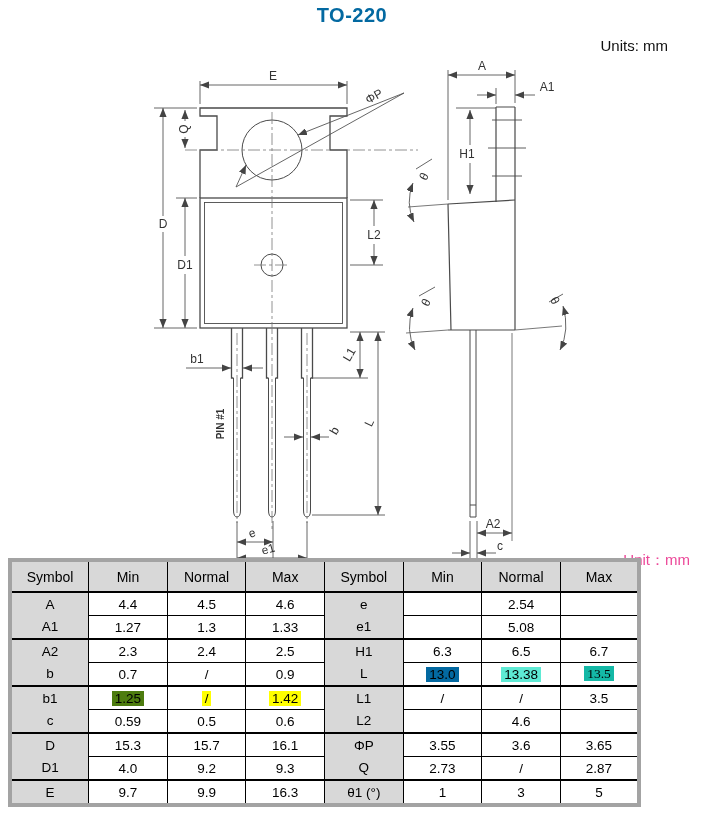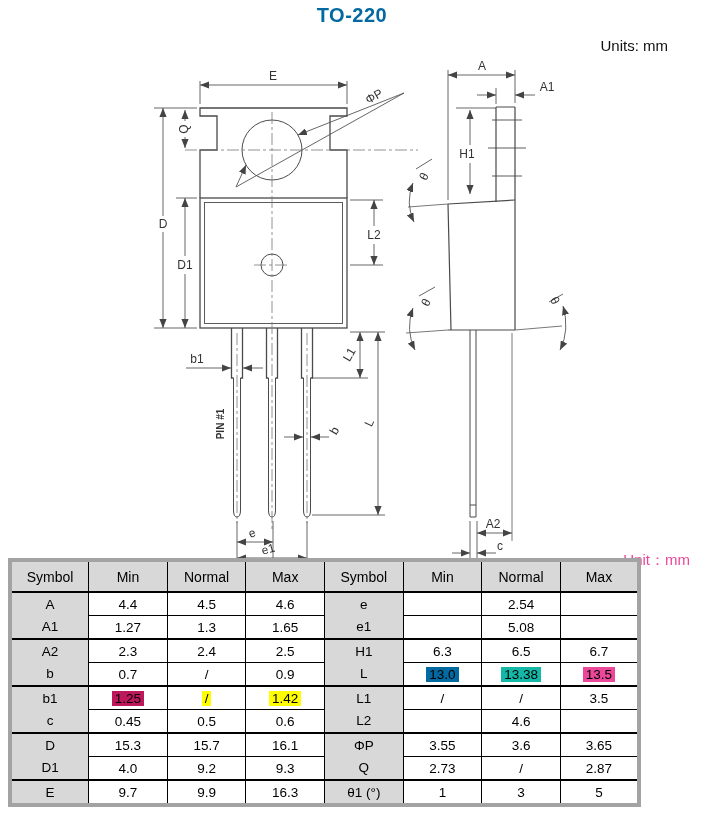--- a/index.html
+++ b/index.html
@@ -215,21 +215,21 @@
         <td>4.6</td>
         <td class="sym hide-b">e</td>
         <td></td>
         <td>2.54</td>
         <td></td>
       </tr>
       <tr class="ge">
         <td class="sym">A1</td>
         <td>1.27</td>
         <td>1.3</td>
-        <td>1.65</td>
+        <td>1.33</td>
         <td class="sym">e1</td>
         <td></td>
         <td>5.08</td>
         <td></td>
       </tr>
       <tr>
         <td class="sym hide-b">A2</td>
         <td>2.3</td>
         <td>2.4</td>
         <td>2.5</td>
@@ -238,36 +238,36 @@
         <td>6.5</td>
         <td>6.7</td>
       </tr>
       <tr class="ge">
         <td class="sym">b</td>
         <td>0.7</td>
         <td>/</td>
         <td>0.9</td>
         <td class="sym">L</td>
         <td><span class="hl" style="background: #0369a1;">13.0</span></td>
-        <td><span class="hl" style="background: #14b8a6;">13.38</span></td>
-        <td><span class="hl" style="background: #ec4899;">13.5</span></td>
+        <td><span class="hl" style="background: #5eead4;">13.38</span></td>
+        <td><span class="hl" style="background: #14b8a6; font-family: Liberation Serif, serif;">13.5</span></td>
       </tr>
       <tr>
         <td class="sym hide-b">b1</td>
-        <td><span class="hl" style="background: #be185d;">1.25</span></td>
+        <td><span class="hl" style="background: #4d7c0f;">1.25</span></td>
         <td><span class="hl" style="background: rgb(255, 255, 0);">/</span></td>
         <td><span class="hl" style="background: rgb(255, 255, 0);">1.42</span></td>
         <td class="sym hide-b">L1</td>
         <td>/</td>
         <td>/</td>
         <td>3.5</td>
       </tr>
       <tr class="ge">
         <td class="sym">c</td>
-        <td>0.45</td>
+        <td>0.59</td>
         <td>0.5</td>
         <td>0.6</td>
         <td class="sym">L2</td>
         <td></td>
         <td>4.6</td>
         <td></td>
       </tr>
       <tr>
         <td class="sym hide-b">D</td>
         <td>15.3</td>

